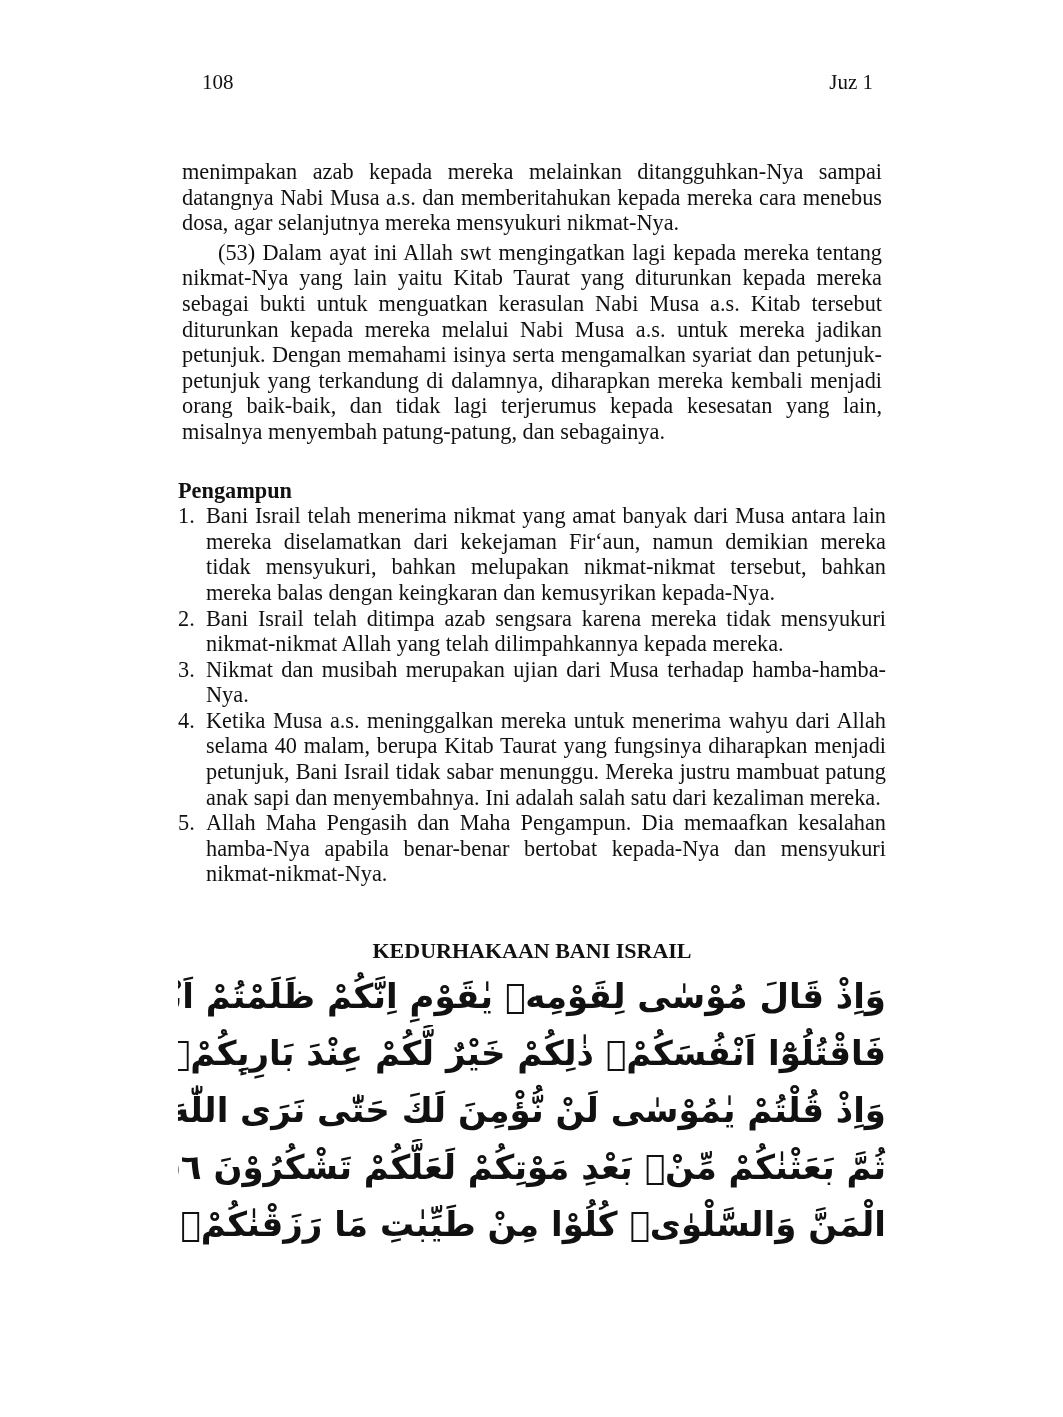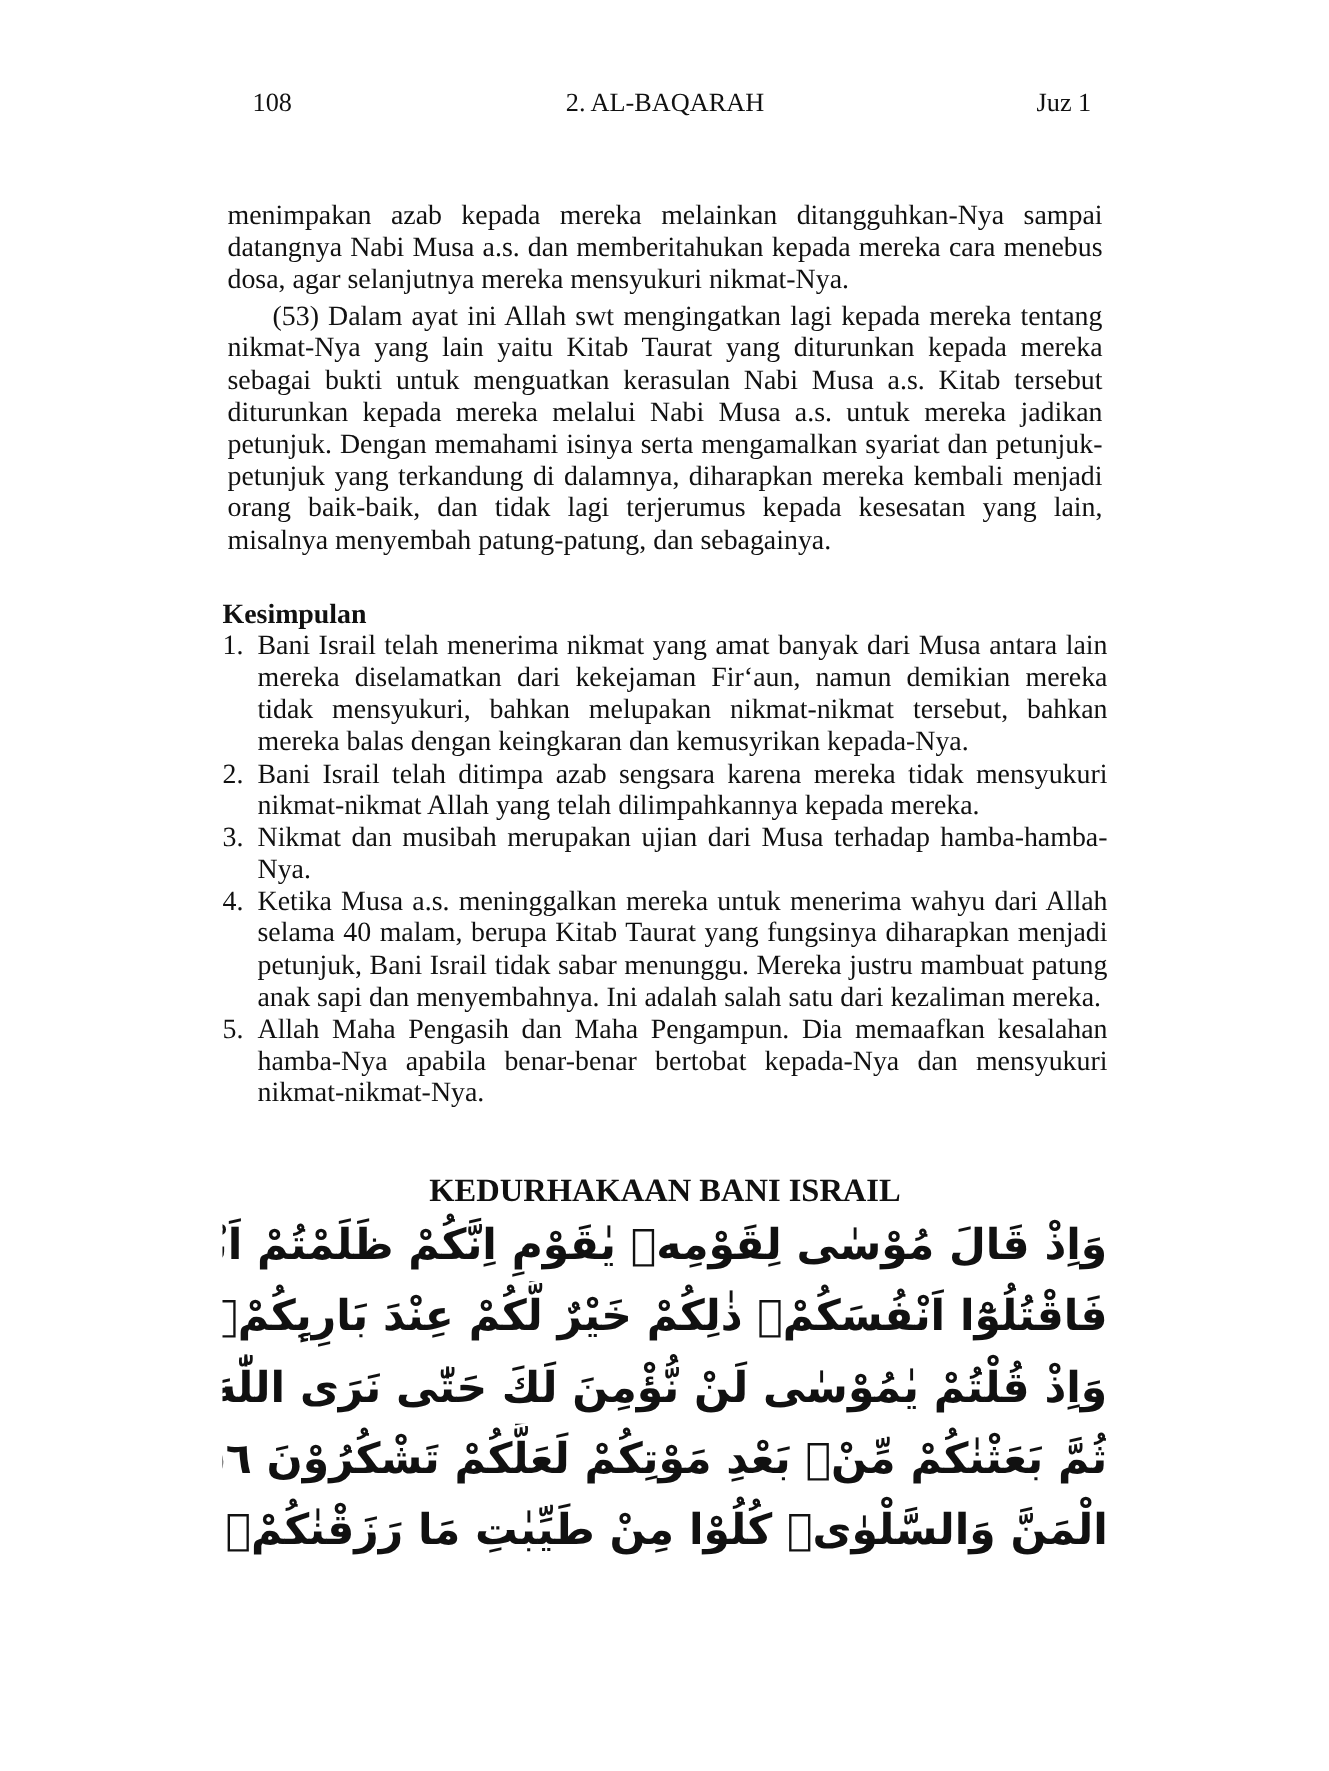--- a/index.html
+++ b/index.html
@@ -12,41 +12,40 @@
   .header .juz { position: absolute; right: 13px; top: 0; }
   .body { position: absolute; top: 155px; left: 178px; width: 708px;
           font-size: 22.3px; line-height: 25.6px; }
   .p { text-align: justify; margin: 4px; }
   .p.indent { text-indent: 36px; }
   .h { font-weight: bold; margin: 33px 0 0 0; }
   ol { margin: 0; padding: 0; list-style: none; }
   li { position: relative; padding-left: 28px; text-align: justify; }
   li .num { position: absolute; left: 0; top: 0; }
   .section-title { position: absolute; top: 938px; left: 178px; width: 708px;
-                   text-align: center; font-weight: bold; font-size: 26px; }
+                   text-align: center; font-weight: bold; font-size: 22px; }
   .arabic { position: absolute; top: 968px; left: 178px; width: 708px;
             direction: rtl; font-family: "DejaVu Sans", sans-serif;
             font-weight: bold; font-size: 34px; line-height: 57px;
             text-align: justify; text-align-last: justify; }
   .arabic .line { display: block; white-space: nowrap; overflow: hidden; text-align: justify; text-align-last: justify; }
 </style>
 </head>
 <body>
 
 <div class="header">
   <span class="pg">108</span>
-  <span class="title">2. AL-BAQARAH</span>
   <span class="juz">Juz 1</span>
 </div>
 
 <div class="body">
   <p class="p">menimpakan azab kepada mereka melainkan ditangguhkan-Nya sampai datangnya Nabi Musa a.s. dan memberitahukan kepada mereka cara menebus dosa, agar selanjutnya mereka mensyukuri nikmat-Nya.</p>
   <p class="p indent">(53) Dalam ayat ini Allah swt mengingatkan lagi kepada mereka tentang nikmat-Nya yang lain yaitu Kitab Taurat yang diturunkan kepada mereka sebagai bukti untuk menguatkan kerasulan Nabi Musa a.s. Kitab tersebut diturunkan kepada mereka melalui Nabi Musa a.s. untuk mereka jadikan petunjuk. Dengan memahami isinya serta mengamalkan syariat dan petunjuk-petunjuk yang terkandung di dalamnya, diharapkan mereka kembali menjadi orang baik-baik, dan tidak lagi terjerumus kepada kesesatan yang lain, misalnya menyembah patung-patung, dan sebagainya.</p>
 
-  <div class="h">Kesimpulan</div>
+  <div class="h">Pengampun</div>
   <ol>
     <li><span class="num">1.</span><span>Bani Israil telah menerima nikmat yang amat banyak dari Musa antara lain mereka diselamatkan dari kekejaman Fir‘aun, namun demikian mereka tidak mensyukuri, bahkan melupakan nikmat-nikmat tersebut, bahkan mereka balas dengan keingkaran dan kemusyrikan kepada-Nya.</span></li>
     <li><span class="num">2.</span><span>Bani Israil telah ditimpa azab sengsara karena mereka tidak mensyukuri nikmat-nikmat Allah yang telah dilimpahkannya kepada mereka.</span></li>
     <li><span class="num">3.</span><span>Nikmat dan musibah merupakan ujian dari Musa terhadap hamba-hamba-Nya.</span></li>
     <li><span class="num">4.</span><span>Ketika Musa a.s. meninggalkan mereka untuk menerima wahyu dari Allah selama 40 malam, berupa Kitab Taurat yang fungsinya diharapkan menjadi petunjuk, Bani Israil tidak sabar menunggu. Mereka justru mambuat patung anak sapi dan menyembahnya. Ini adalah salah satu dari kezaliman mereka.</span></li>
     <li><span class="num">5.</span><span>Allah Maha Pengasih dan Maha Pengampun. Dia memaafkan kesalahan hamba-Nya apabila benar-benar bertobat kepada-Nya dan mensyukuri nikmat-nikmat-Nya.</span></li>
   </ol>
 </div>
 
 <div class="section-title">KEDURHAKAAN BANI ISRAIL</div>

